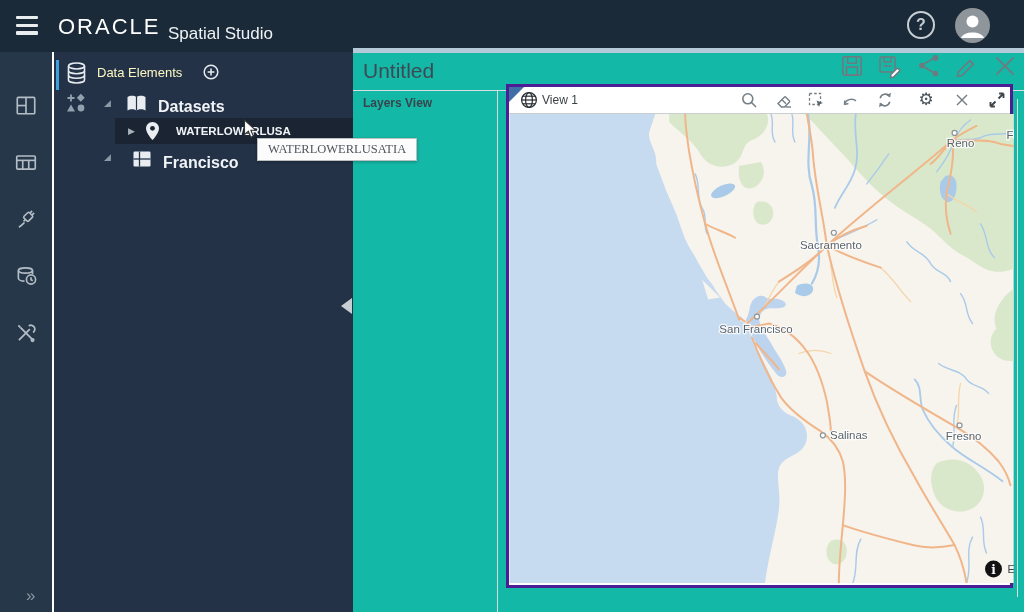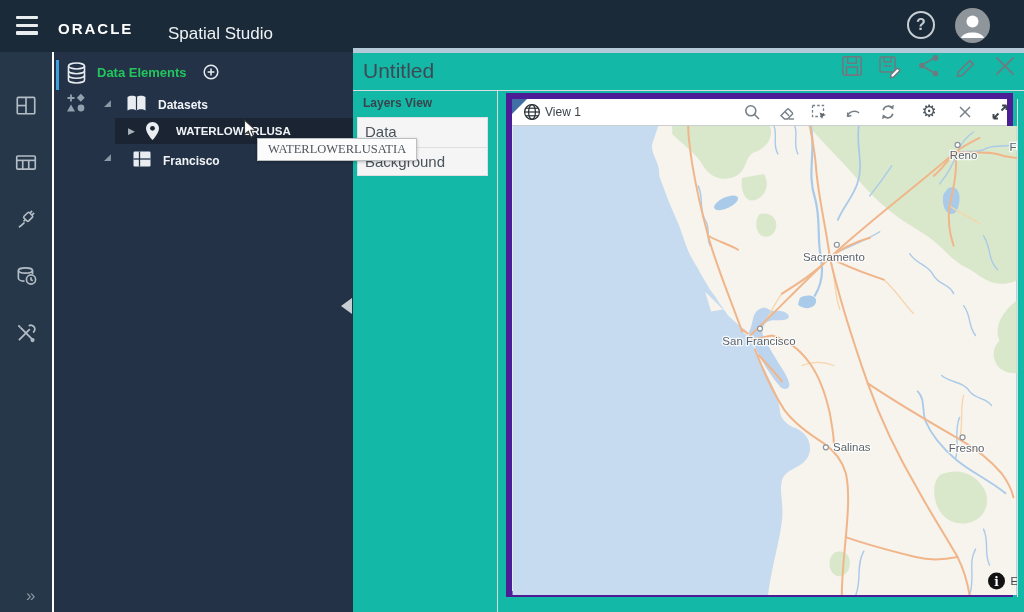--- a/index.html
+++ b/index.html
@@ -3,37 +3,37 @@
 <meta charset="utf-8">
 <style>
   * { margin:0; padding:0; box-sizing:border-box; }
   html,body { width:1024px; height:612px; overflow:hidden; }
   body { position:relative; font-family:"Liberation Sans","DejaVu Sans",sans-serif; background:#fff; }
 
   
   .topbar { position:absolute; left:0; top:0; width:1024px; height:52px; background:#1b2a38; z-index:10; }
   .hamburger { position:absolute; left:16px; top:16px; width:22px; height:19px; cursor:pointer; }
   .hamburger span { display:block; height:3.2px; background:#e9edf0; margin-bottom:4.5px; border-radius:1px; }
-  .brand { position:absolute; left:58px; top:20px; color:#fff; font-size:15px; font-weight:bold; letter-spacing:2px; }
+  .brand { position:absolute; left:58px; top:14px; color:#fff; font-size:22px; font-weight:normal; letter-spacing:2px; }
   .product { position:absolute; left:168px; top:24px; color:#eef2f5; font-size:17px; }
   .help-btn { position:absolute; left:907px; top:11px; width:28px; height:28px; border:2px solid #c7ced4; border-radius:50%;
               color:#c7ced4; font-size:16px; font-weight:bold; text-align:center; line-height:24px; }
   .avatar { position:absolute; left:955px; top:8px; width:35px; height:35px; border-radius:50%; background:#8f969b; overflow:hidden; }
 
   
   .rail { position:absolute; left:0; top:52px; width:52px; height:560px; background:#263749; }
   .rail-divider { position:absolute; left:52px; top:52px; width:2px; height:560px; background:#ffffff; }
   .rail-icon { position:absolute; left:14px; width:24px; height:24px; }
   .rail-expand { position:absolute; left:26px; top:534px; color:#8b97a3; font-size:17px; letter-spacing:-2px; }
 
   
   .data-panel { position:absolute; left:54px; top:52px; width:299px; height:560px; background:#233247; }
   .active-bar { position:absolute; left:2px; top:8px; width:3px; height:30px; background:#3da0da; }
-  .panel-title { position:absolute; left:43px; top:13px; color:#22c55e; font-size:13px; font-weight:bold;text-align:right; }
-  .tree-label { position:absolute; color:#f1f4f7; font-size:12px; font-weight:bold; }
+  .panel-title { position:absolute; left:43px; top:13px; color:#fef9c3; font-size:13px; font-weight:normal;text-align:right; }
+  .tree-label { position:absolute; color:#f1f4f7; font-size:16px; font-weight:bold; }
   .tri { position:absolute; font-size:9px; color:#8d99a6; }
   .sel-row { position:absolute; left:61px; top:66px; width:238px; height:26px; background:#1a2433; }
   .row-menu { position:absolute; left:262px; top:7px; width:14px; }
   .row-menu span { display:block; height:1.8px; background:#d3d9de; margin-bottom:2.2px; }
   .collapse-handle { position:absolute; left:287px; top:246px; width:0; height:0;
                      border-top:8px solid transparent; border-bottom:8px solid transparent; border-right:11px solid #c9ced3; }
 
   
   .tooltip { position:absolute; left:257px; top:138px; height:23px; line-height:21px; padding:0 10px;
              background:#fcfcfc; border:1px solid #bcc0c2; color:#4e565c; font-size:12.5px; z-index:40;
@@ -49,21 +49,21 @@
 
   
   .layers-title { position:absolute; left:10px; top:43px; font-size:12px; font-weight:bold; color:#3a444d; }
   .layer-rows { position:absolute; left:4px; top:64px; width:131px; }
   .layer-row { height:29.5px; background:#f5f5f6; border:1px solid #dddfe2; border-bottom:none;
                font-size:15px; color:#4a545c; padding-left:7px; line-height:28px; }
   .layer-row:last-child { border-bottom:1px solid #dddfe2; }
   .layers-vdivider { position:absolute; left:144px; top:37px; width:1px; height:522px; background:#d6dadd; }
 
   
-  .map-card { position:absolute; left:153px; top:40px; width:507px; height:504px; border:6px solid #4c1d95; background:#fff; }
+  .map-card { position:absolute; left:153px; top:31px; width:507px; height:504px; border:3px solid #4c1d95; background:#fff; }
   .map-header { position:relative; width:100%; height:27px; border-bottom:1px solid #c9ced1; background:#fff; }
   .corner-fold { position:absolute; left:0; top:0; width:0; height:0; border-top:15px solid #3f6fa5; border-right:15px solid transparent; }
   .view-title { position:absolute; left:33px; top:0; font-size:12px; color:#3b4246; line-height:26px; }
   .map-toolbar-icon { position:absolute; top:4px; width:18px; height:18px; }
   .gear-glyph { font-size:17px; color:#49525a; line-height:18px; text-align:center; display:block; }
   .map-body { position:relative; width:505px; height:469px; overflow:hidden; }
   .scroll-hint { position:absolute; left:664px; top:46px; width:1px; height:498px; background:#dcdfe1; }
 
   svg { display:block; }
   .maplabel { font-family:"Liberation Sans","DejaVu Sans",sans-serif; font-size:11.5px; fill:#5b646b;
@@ -215,24 +215,20 @@
       <path d="M14.5,7 l3.3,3.3"></path>
   </svg>
   <svg class="act-icon" style="left:639px" viewBox="0 0 24 24" stroke="#6f7a80" stroke-width="1.6">
     <line x1="4" y1="4" x2="20" y2="20"></line>
       <line x1="20" y1="4" x2="4" y2="20"></line>
   </svg>
 
   <div class="editor-divider"></div>
 
   <div class="layers-title">Layers View</div>
-  <div class="layer-rows">
-    <div class="layer-row">Data</div>
-    <div class="layer-row">Background</div>
-  </div>
   <div class="layers-vdivider"></div>
 
   <div class="map-card">
     <div class="map-header">
       <div class="corner-fold"></div>
       <svg style="position:absolute;left:11px;top:4px" width="18" height="18" viewBox="0 0 18 18" fill="none" stroke="#272d31" stroke-width="1.2">
         <circle cx="9" cy="9" r="7.4"></circle>
           <ellipse cx="9" cy="9" rx="3.4" ry="7.4"></ellipse>
         <line x1="1.6" y1="9" x2="16.4" y2="9"></line>
           <line x1="2.6" y1="5.2" x2="15.4" y2="5.2"></line>

